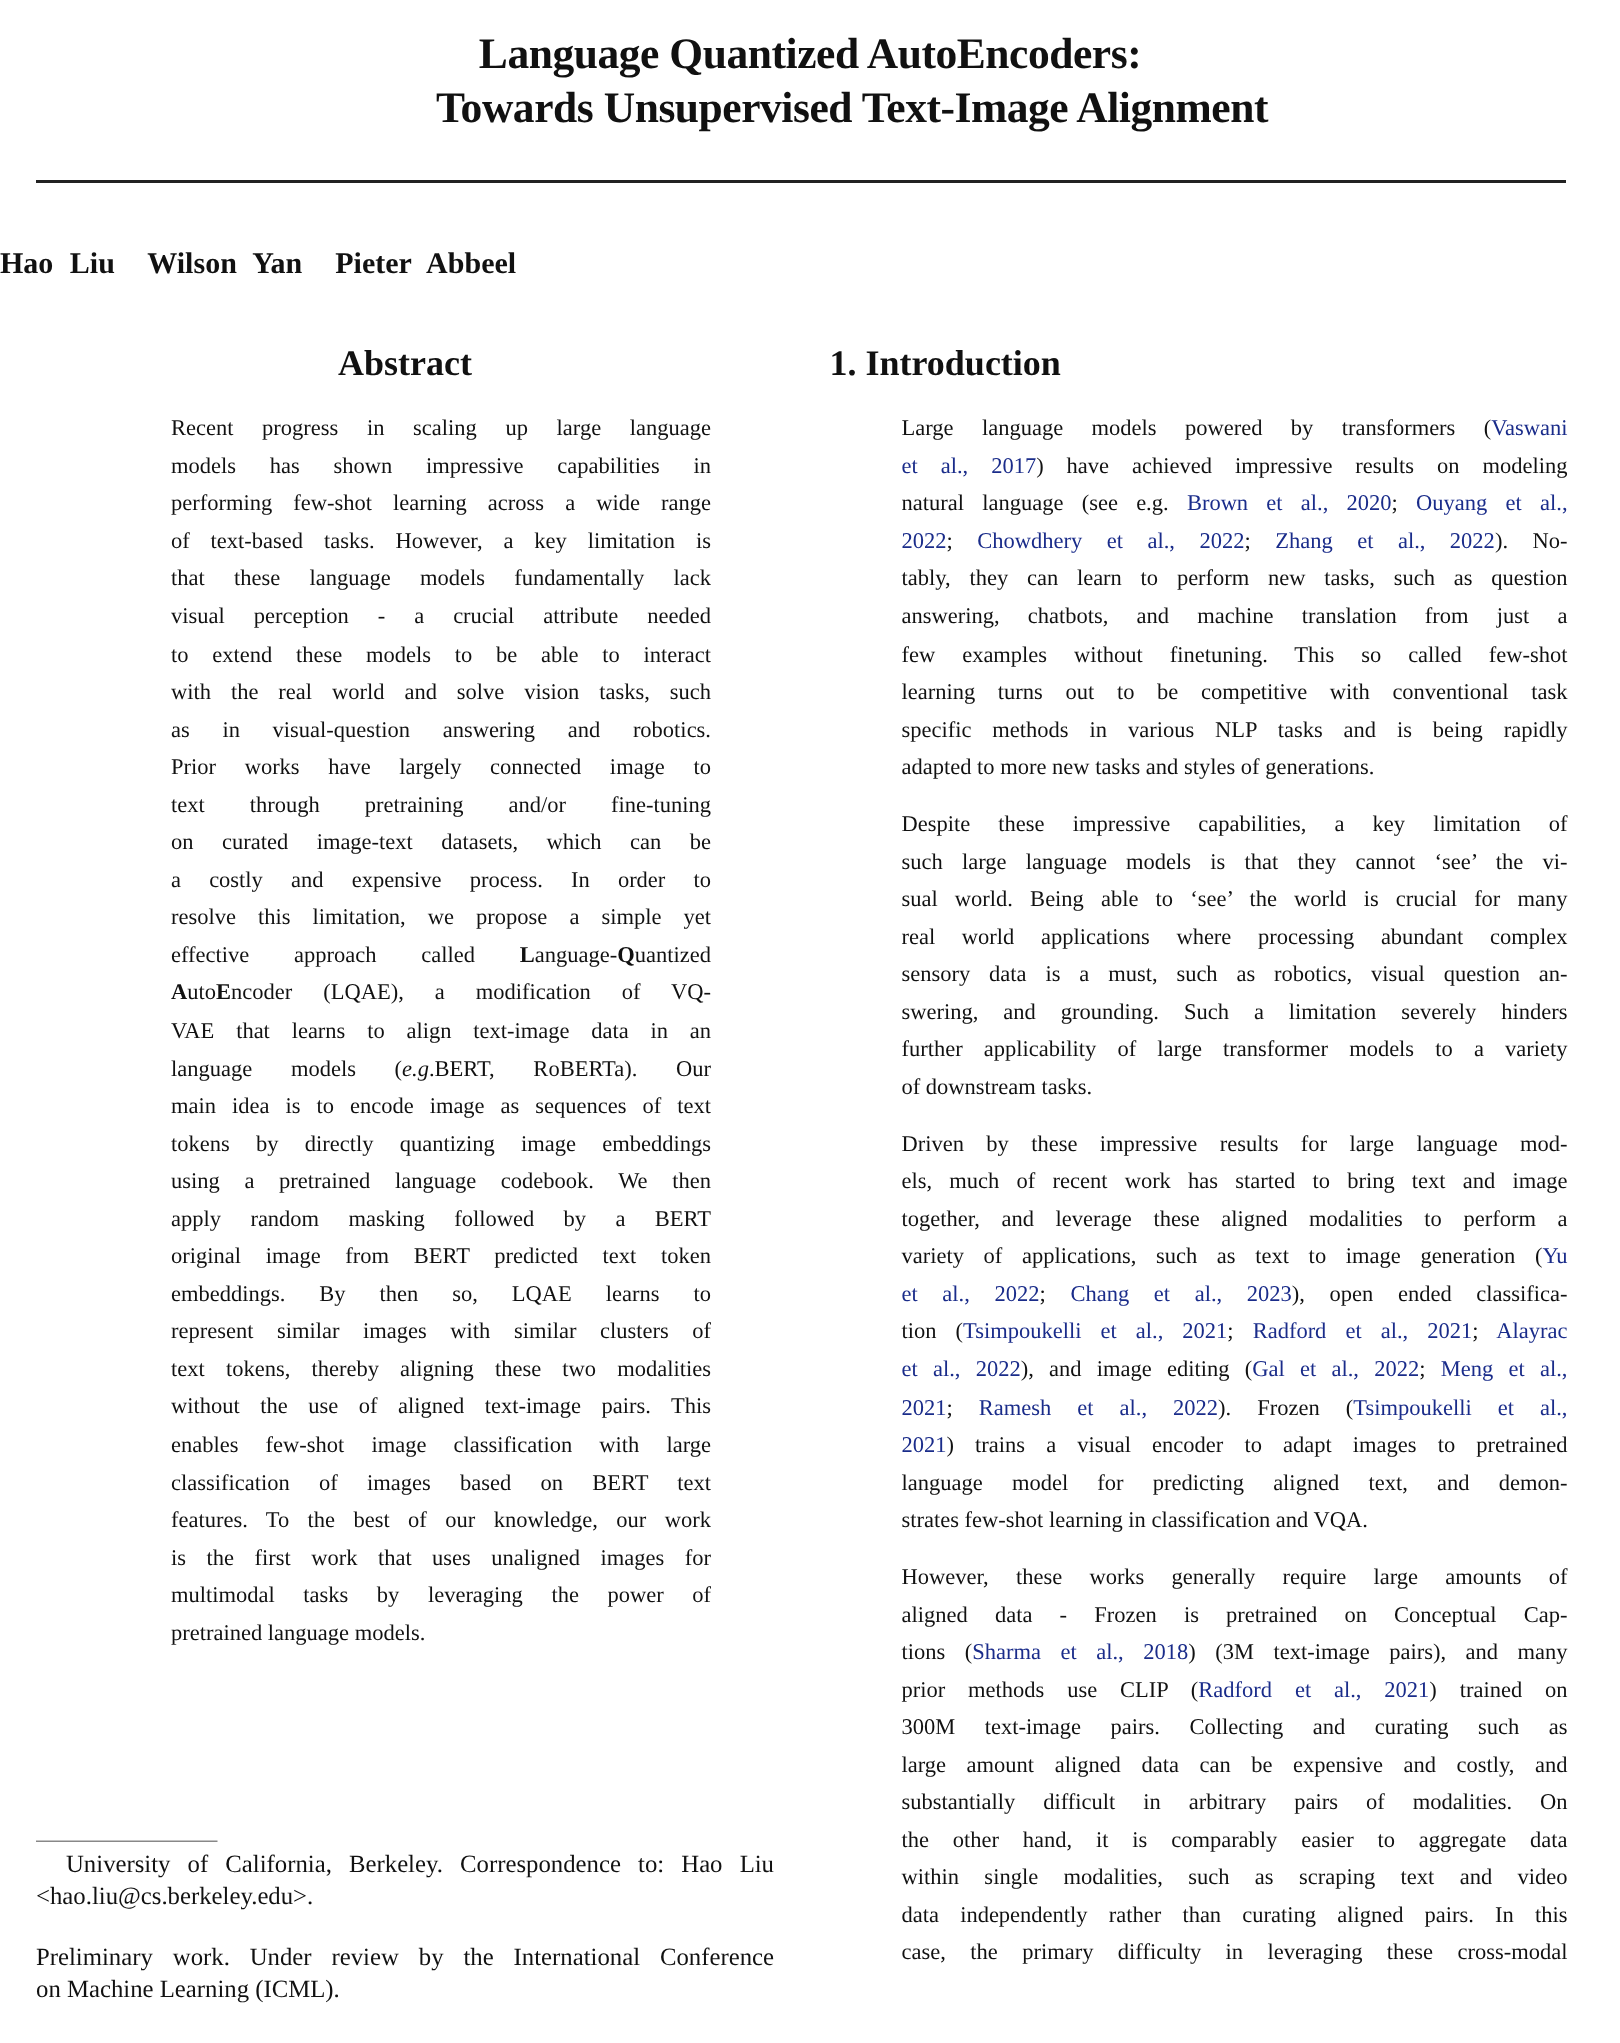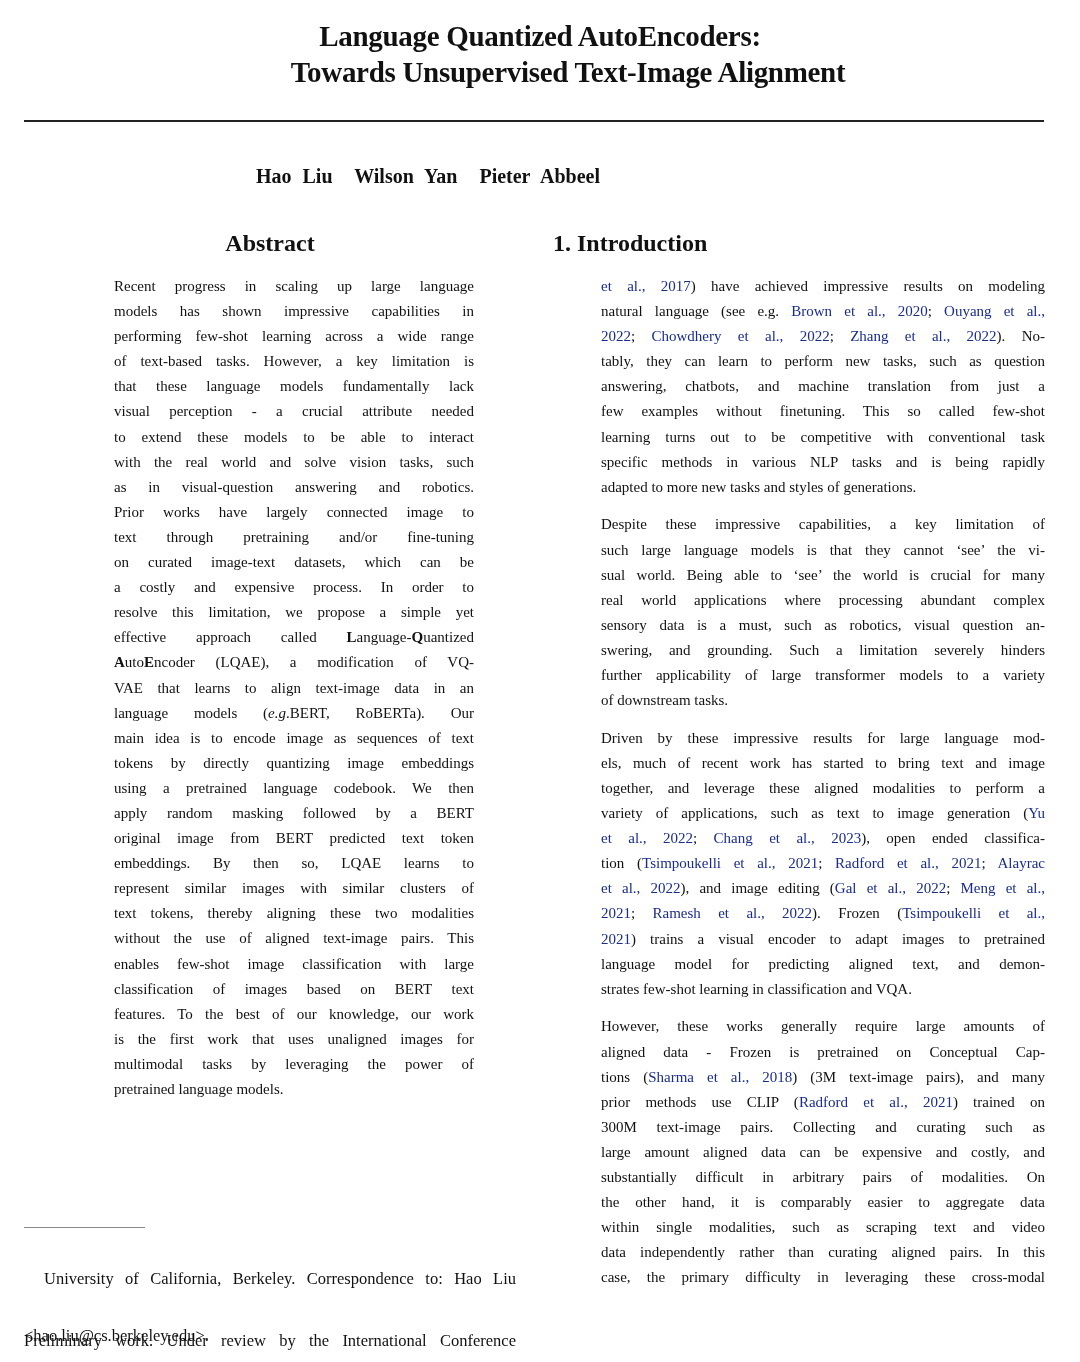--- a/index.html
+++ b/index.html
@@ -8,41 +8,41 @@
     font-family: "Liberation Serif", "DejaVu Serif", serif; color: #111111;
   }
   .title {
     position: absolute; left: 0; width: 1080px; text-align: center;
     font-weight: bold; font-size: 29px; line-height: 36px; letter-spacing: -0.3px;
   }
   .title.l1 { top: 18px; }
   .title.l2 { top: 54px; padding-left: 28px; }
   .rule { position: absolute; left: 24px; width: 1020px; top: 120px; height: 0; border-top: 2px solid #222; }
   .authors {
-    position: absolute; top: 164px; left: 0; width: 856px; text-align: center;
+    position: absolute; top: 164px; left: 0; width: 856px; text-align: left;
     font-weight: bold; font-size: 20px; line-height: 24px; word-spacing: 6px;
   }
   .col { position: absolute; }
   .col.left { left: 66px; width: 408px; top: 228px; }
   .col.right { left: 553px; width: 492px; top: 228px; }
   .heading { font-weight: bold; font-size: 24px; line-height: 30px; }
   .col.left .heading { text-align: center; }
   .lines { margin-top: 16px; font-size: 15px; line-height: 25.1px; margin-left: 48px; }
   .ln {
     display: block; white-space: nowrap; height: 25.1px;
     text-align: justify; text-align-last: justify;
   }
   .ln.last { text-align-last: left; }
   .para-gap { height: 12.6px; }
   .cite { color: #1a2c8a; }
   .footrule { position: absolute; left: 24px; top: 1227px; width: 121px; border-top: 1px solid #888; }
   .foot {
     position: absolute; left: 24px; width: 492px; font-size: 16.5px; line-height: 21px;
   }
-  .foot .ln { height: 21px; margin-top: 36px; }
+  .foot .ln { height: 21px; }
   .foot1 { top: 1232px; }
   .foot2 { top: 1294px; }
   .indent { padding-left: 20px; }
 </style>
 </head>
 <body>
 
 <div class="title l1">Language Quantized AutoEncoders:</div>
 <div class="title l2">Towards Unsupervised Text-Image Alignment</div>
 <div class="rule"></div>
@@ -94,20 +94,21 @@
 </div>
 <div class="foot foot2">
   <span class="ln">Preliminary work. Under review by the International Conference</span>
   <span class="ln last">on Machine Learning (ICML).</span>
 </div>
 
 <div class="col right">
   <div class="heading">1. Introduction</div>
   <div class="lines">
 
+    <span class="ln"><span>Large language models powered by transformers (</span><a class="cite">Vaswani</a></span>
     <span class="ln"><a class="cite">et al., 2017</a><span>) have achieved impressive results on modeling</span></span>
     <span class="ln"><span>natural language (see e.g. </span><a class="cite">Brown et al., 2020</a><span>; </span><a class="cite">Ouyang et al.,</a></span>
     <span class="ln"><a class="cite">2022</a><span>; </span><a class="cite">Chowdhery et al., 2022</a><span>; </span><a class="cite">Zhang et al., 2022</a><span>).  No-</span></span>
     <span class="ln">tably, they can learn to perform new tasks, such as question</span>
     <span class="ln">answering, chatbots, and machine translation from just a</span>
     <span class="ln">few examples without finetuning. This so called few-shot</span>
     <span class="ln">learning turns out to be competitive with conventional task</span>
     <span class="ln">specific methods in various NLP tasks and is being rapidly</span>
     <span class="ln last">adapted to more new tasks and styles of generations.</span>
     <div class="para-gap"></div>

